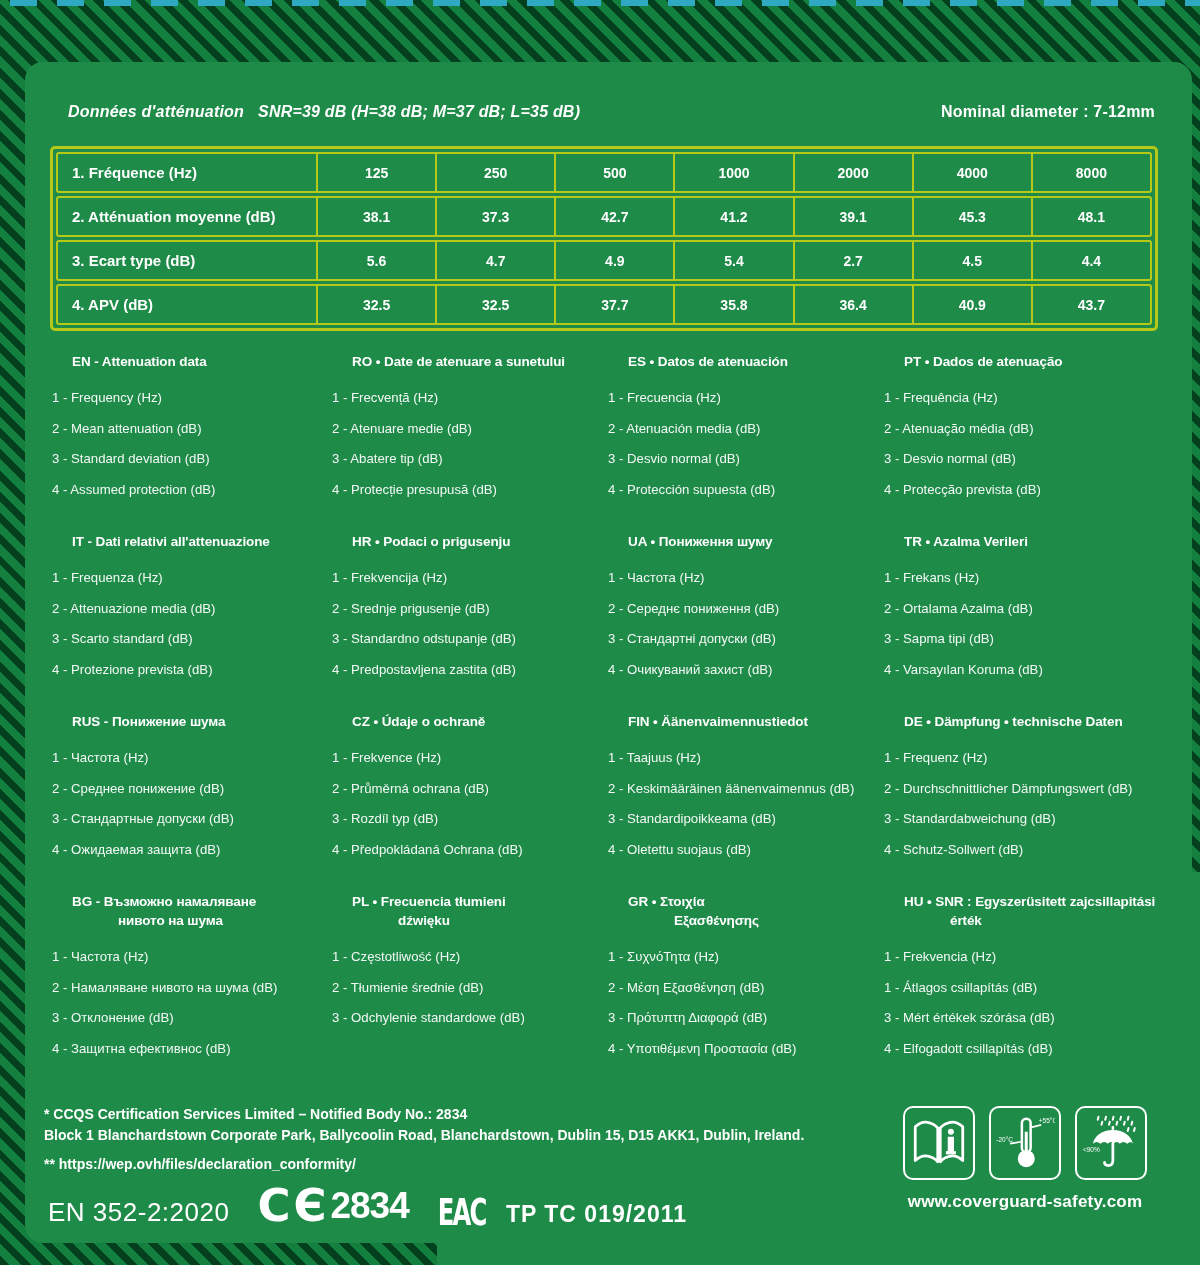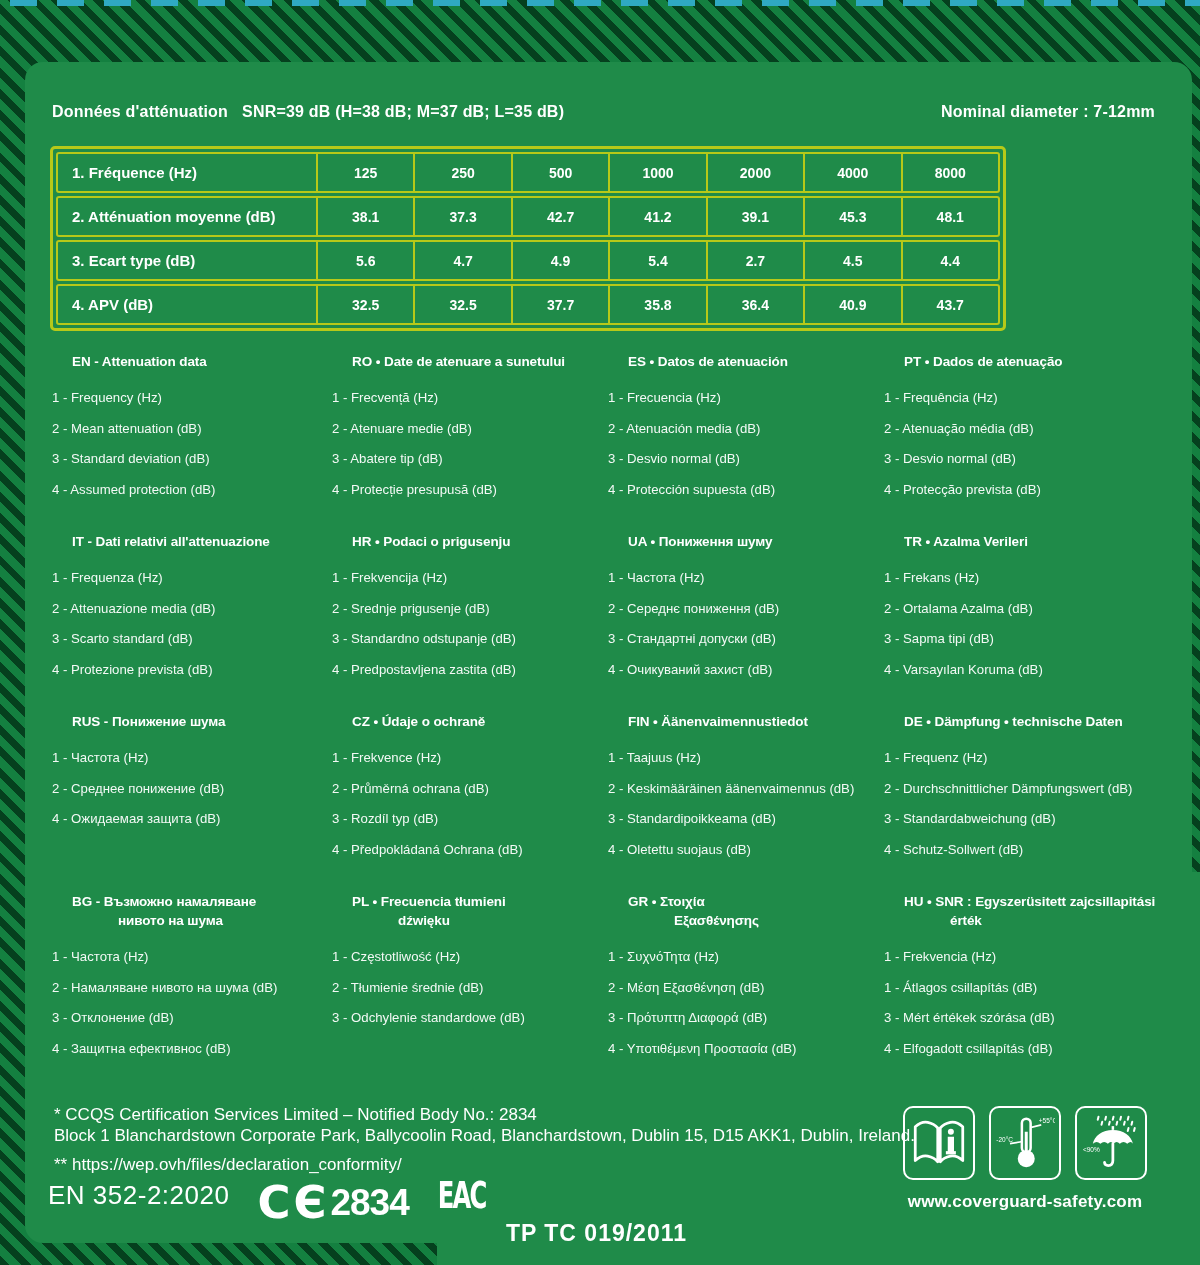--- a/index.html
+++ b/index.html
@@ -6,43 +6,43 @@
   .page{position:relative;width:1200px;height:1265px;overflow:hidden;
     background:repeating-linear-gradient(45deg,#05401e 0 7px,#148040 7px 15px);
     font-family:"Liberation Sans",sans-serif;}
   .top-ticks{position:absolute;top:0;left:0;right:0;height:6px;
     background:repeating-linear-gradient(90deg,transparent 0 10px,#2fa9c2 10px 37px,transparent 37px 47px);}
   .panel{position:absolute;left:25px;top:62px;width:1167px;height:1181px;background:#1f8b49;border-radius:18px;}
   .patch{position:absolute;background:#1f8b49;}
   .patch-right{left:1183px;top:872px;width:17px;height:393px;}
   .patch-bottom{left:437px;top:1232px;width:763px;height:33px;}
   .hdr{position:absolute;top:103px;color:#fff;font-weight:700;font-size:16px;letter-spacing:.2px;}
-  .hdr-left{left:52px;}
+  .hdr-left{left:68px;font-style:italic;}
   .hdr-left .snr{margin-left:14px;}
   .hdr-right{right:45px;}
   
-  .att-table{position:absolute;left:50px;top:146px;width:956px;box-sizing:border-box;
+  .att-table{position:absolute;left:50px;top:146px;width:1108px;box-sizing:border-box;
     border:3px solid #b6c919;border-radius:5px;padding:3px;}
   .att-row{display:flex;border:2px solid #b6c919;border-radius:3px;margin-bottom:3px;height:37px;}
   .att-row:last-child{margin-bottom:0;}
   .att-cell{flex:1 1 0;display:flex;align-items:center;justify-content:center;
     color:#fff;font-weight:700;font-size:14px;border-left:2px solid #b6c919;}
   .att-cell.label{flex:0 0 244px;justify-content:flex-start;padding-left:14px;font-size:15px;border-left:none;}
   
   .langs{position:absolute;left:52px;top:352px;width:1106px;display:grid;
     grid-template-columns:280px 276px 276px 1fr;}
   .lang-block{margin-bottom:27px;}
   .lang-title{color:#fff;font-weight:700;font-size:13.5px;line-height:19px;margin:0 0 12px 0;
     padding-left:66px;text-indent:-46px;white-space:pre;letter-spacing:-.1px;}
   .lang-item{color:rgba(255,255,255,.95);font-size:13.2px;line-height:30.5px;white-space:nowrap;}
   
-  .note{position:absolute;left:54px;color:#fff;font-weight:400;font-size:17px;line-height:21px;}
+  .note{position:absolute;left:44px;color:#fff;font-weight:700;font-size:14px;line-height:21px;}
   .note1{top:1104px;}
   .note2{top:1154px;}
-  .certs{position:absolute;left:48px;top:1180px;height:48px;display:flex;align-items:flex-start;color:#fff;}
+  .certs{position:absolute;left:48px;top:1180px;height:48px;display:flex;align-items:flex-end;color:#fff;}
   .std{font-size:26px;font-weight:400;letter-spacing:.5px;}
   .ce{display:flex;align-items:center;margin-left:28px;font-weight:700;}
   .ce .ce-c,.ce .ce-e{font-size:45px;line-height:45px;font-family:"DejaVu Sans",sans-serif;}
   .ce .ce-e{margin-left:3px;}
   .ce .ce-num{font-size:37px;font-weight:800;margin-left:4px;letter-spacing:-1px;}
   .eac{margin-left:26px;font-family:"DejaVu Sans",sans-serif;font-weight:800;font-size:27px;
     transform:scale(.9,1.35);letter-spacing:-2px;}
   .trtext{margin-left:18px;font-size:23px;font-weight:700;letter-spacing:1px;margin-top:40px;}
   .icons{position:absolute;left:903px;top:1106px;display:flex;gap:14px;}
   .icon-box{width:72px;height:74px;border:2.5px solid #fff;border-radius:10px;box-sizing:border-box;
@@ -162,20 +162,21 @@
         <div class="lang-title">TR • Azalma Verileri</div>
         <div class="lang-item">1 - Frekans (Hz)</div>
         <div class="lang-item">2 - Ortalama Azalma (dB)</div>
         <div class="lang-item">3 - Sapma tipi (dB)</div>
         <div class="lang-item">4 - Varsayılan Koruma (dB)</div>
       </div>
       <div class="lang-block">
         <div class="lang-title">RUS - Понижение шума</div>
         <div class="lang-item">1 - Частота (Hz)</div>
         <div class="lang-item">2 - Среднее понижение (dB)</div>
+        <div class="lang-item">3 - Стандартные допуски (dB)</div>
         <div class="lang-item">4 - Ожидаемая защита (dB)</div>
       </div>
       <div class="lang-block">
         <div class="lang-title">CZ • Údaje o ochraně</div>
         <div class="lang-item">1 - Frekvence (Hz)</div>
         <div class="lang-item">2 - Průměrná ochrana (dB)</div>
         <div class="lang-item">3 - Rozdíl typ (dB)</div>
         <div class="lang-item">4 - Předpokládaná Ochrana (dB)</div>
       </div>
       <div class="lang-block">

